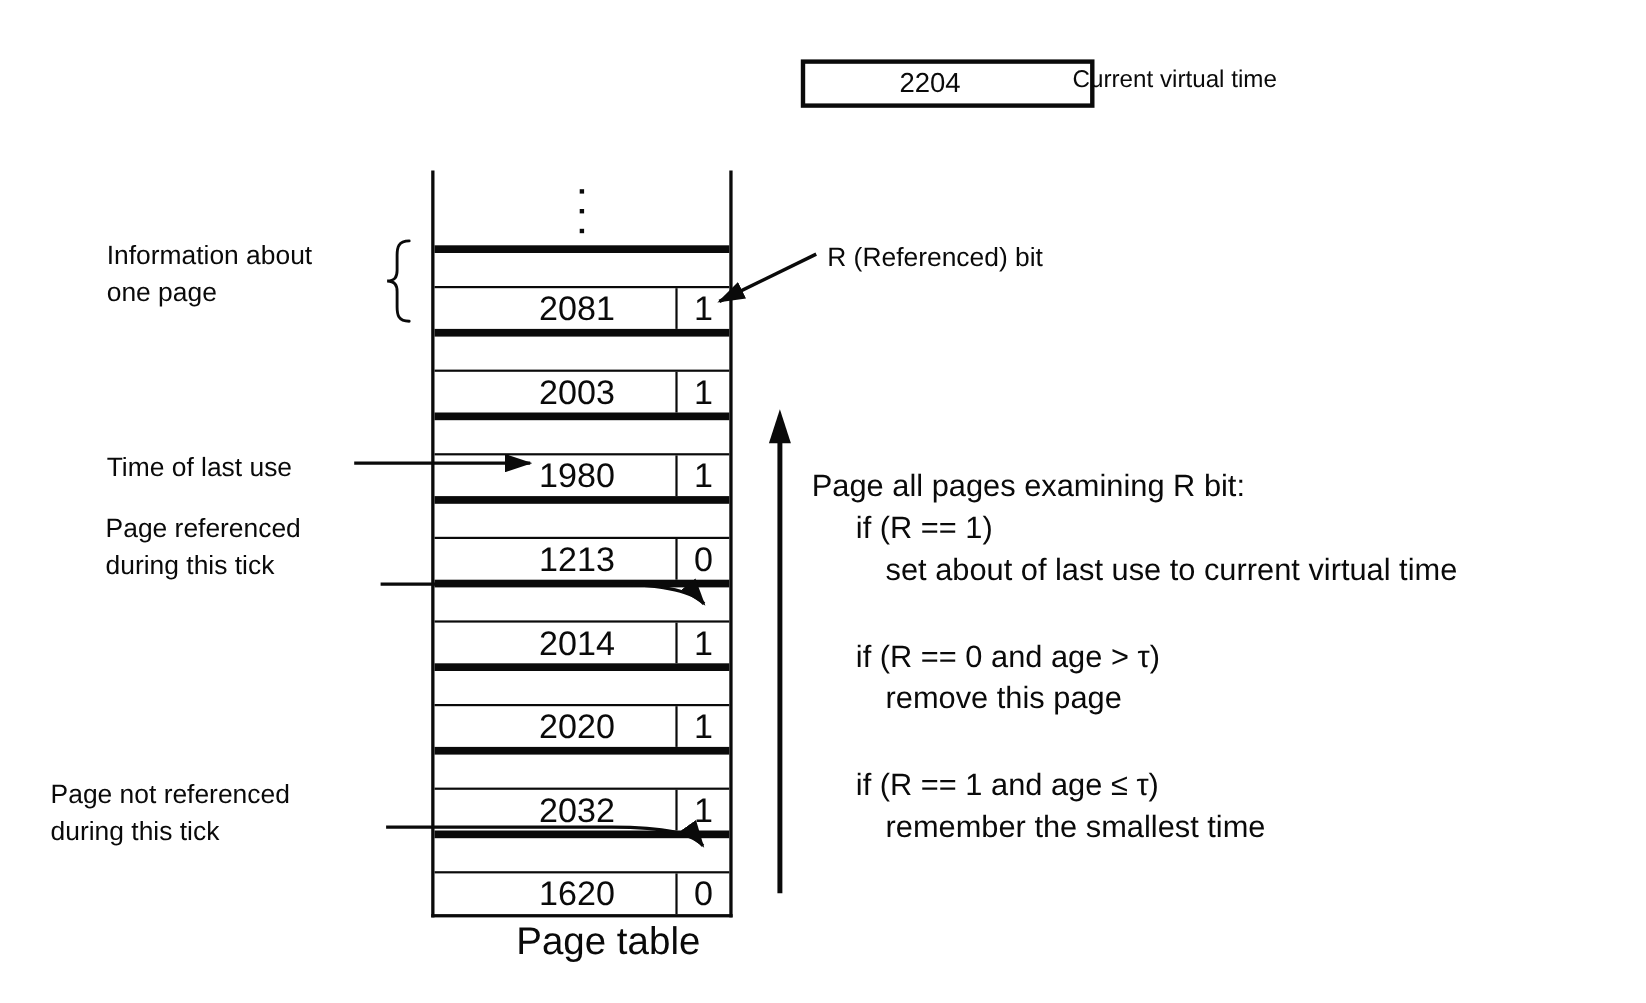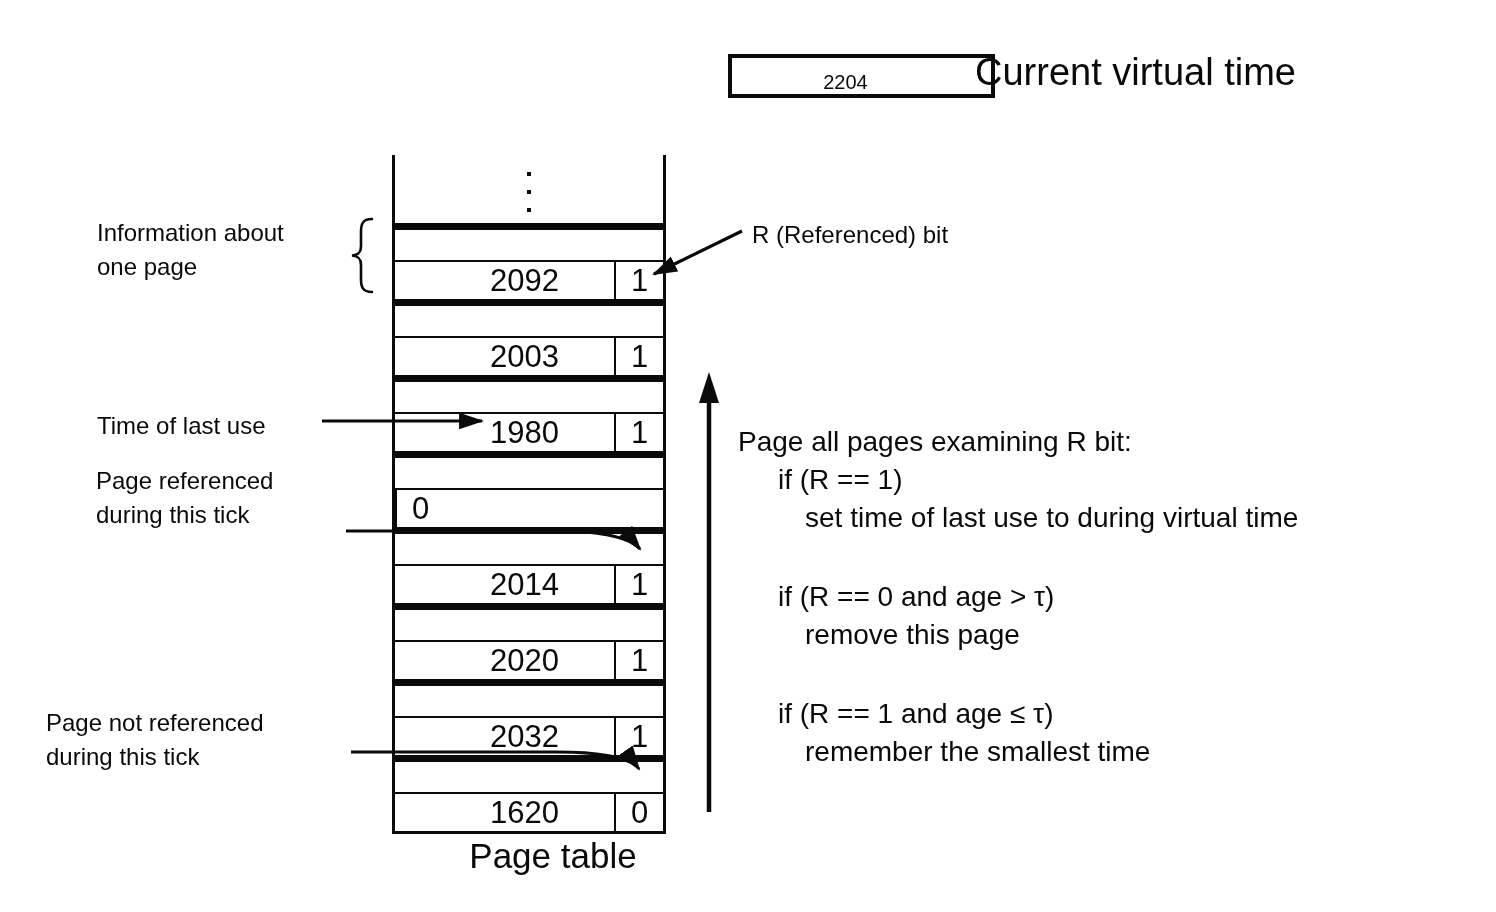--- a/index.html
+++ b/index.html
@@ -9,24 +9,24 @@
     font-family:"Liberation Sans","DejaVu Sans",sans-serif;
     overflow:hidden;
   }
   .abs { position:absolute; }
   .lbl { font-size:24px; line-height:34px; white-space:nowrap; }
 
   
   #ct-box {
     left:728px; top:54px; width:227px; height:36px;
     border:4px solid #0a0a0a;
-    display:flex; align-items:flex-end; justify-content:center;
-    font-size:20px; padding-right:32px;
-  }
-  #ct-label { left:975px; top:54px; height:36px; line-height:36px; font-size:38px; white-space:nowrap; }
+    display:flex; align-items:center; justify-content:center;
+    font-size:25px; padding-right:32px;
+  }
+  #ct-label { left:975px; top:54px; height:36px; line-height:36px; font-size:22px; white-space:nowrap; }
 
   
   #page-table {
     left:392px; top:155px; width:274px;
     border-left:3px solid #0a0a0a; border-right:3px solid #0a0a0a;
     border-bottom:3px solid #0a0a0a;
     box-sizing:border-box;
     background:transparent;
   }
   #dots {
@@ -81,21 +81,21 @@
   <div id="dots">
       <i></i>
       <i></i>
       <i></i>
     </div>
   <div id="entries">
       <div class="entry">
         <div class="bar"></div>
         <div class="empty"></div>
         <div class="vrow">
-          <div class="tcell">2092</div>
+          <div class="tcell">2081</div>
           <div class="rcell">1</div>
         </div>
       </div>
       <div class="entry">
         <div class="bar"></div>
         <div class="empty"></div>
         <div class="vrow">
           <div class="tcell">2003</div>
           <div class="rcell">1</div>
         </div>
@@ -105,20 +105,21 @@
         <div class="empty"></div>
         <div class="vrow">
           <div class="tcell">1980</div>
           <div class="rcell">1</div>
         </div>
       </div>
       <div class="entry">
         <div class="bar"></div>
         <div class="empty"></div>
         <div class="vrow">
+          <div class="tcell">1213</div>
           <div class="rcell">0</div>
         </div>
       </div>
       <div class="entry">
         <div class="bar"></div>
         <div class="empty"></div>
         <div class="vrow">
           <div class="tcell">2014</div>
           <div class="rcell">1</div>
         </div>
@@ -162,21 +163,21 @@
 </div>
 <div class="abs lbl" id="nref-label">
   <div>Page not referenced</div>
   <div>during this tick</div>
 </div>
 
 <div class="abs lbl" id="rbit-label">R (Referenced) bit</div>
 <div class="abs" id="algo">
   <div>Page all pages examining R bit:</div>
   <div class="cond">if (R == 1)</div>
-  <div class="action">set time of last use to during virtual time</div>
+  <div class="action">set about of last use to current virtual time</div>
   <div class="cond gap">if (R == 0 and age &gt; τ)</div>
   <div class="action">remove this page</div>
   <div class="cond gap">if (R == 1 and age ≤ τ)</div>
   <div class="action">remember the smallest time</div>
 </div>
 
 <svg class="abs" id="overlay" viewBox="0 0 1496 912" xmlns="http://www.w3.org/2000/svg">
   <defs>
     <marker id="ah" markerUnits="userSpaceOnUse" viewBox="0 0 12 8" markerWidth="25" markerHeight="17" refX="11" refY="4" orient="auto">
       <path d="M0,0 L12,4 L0,8 Z" fill="#0a0a0a"></path>

